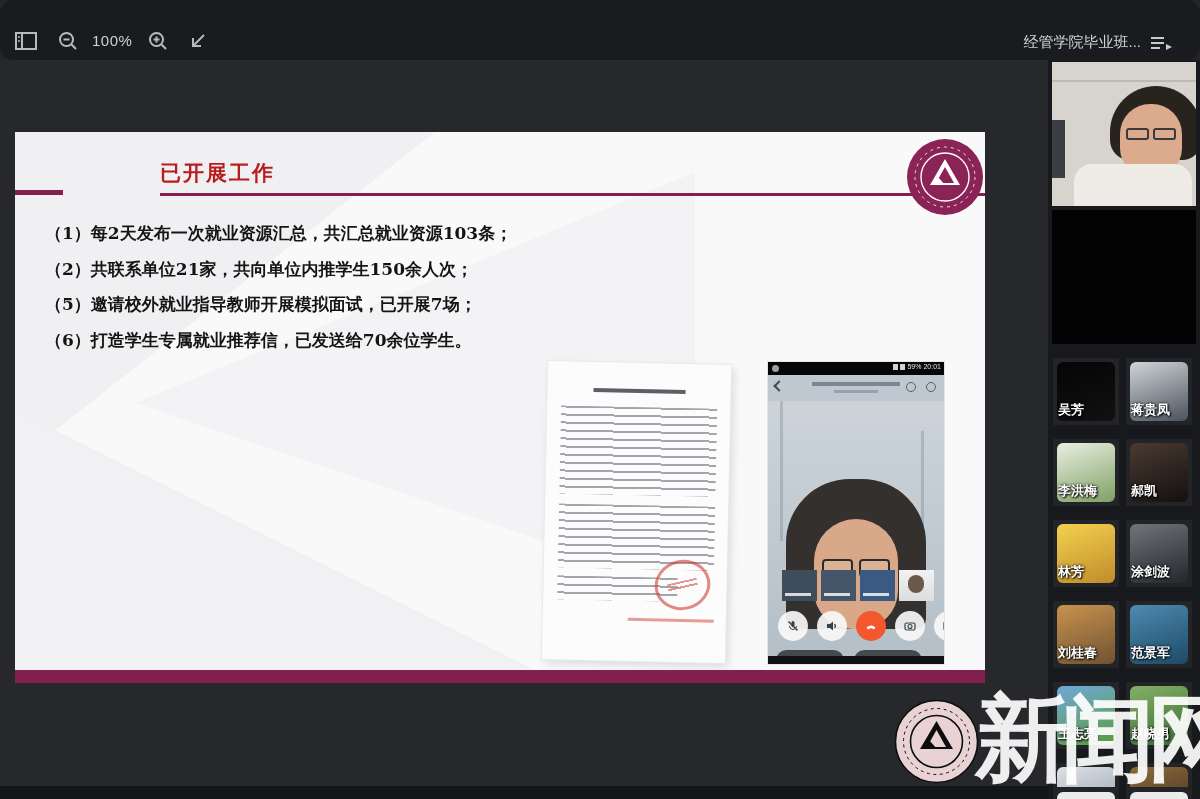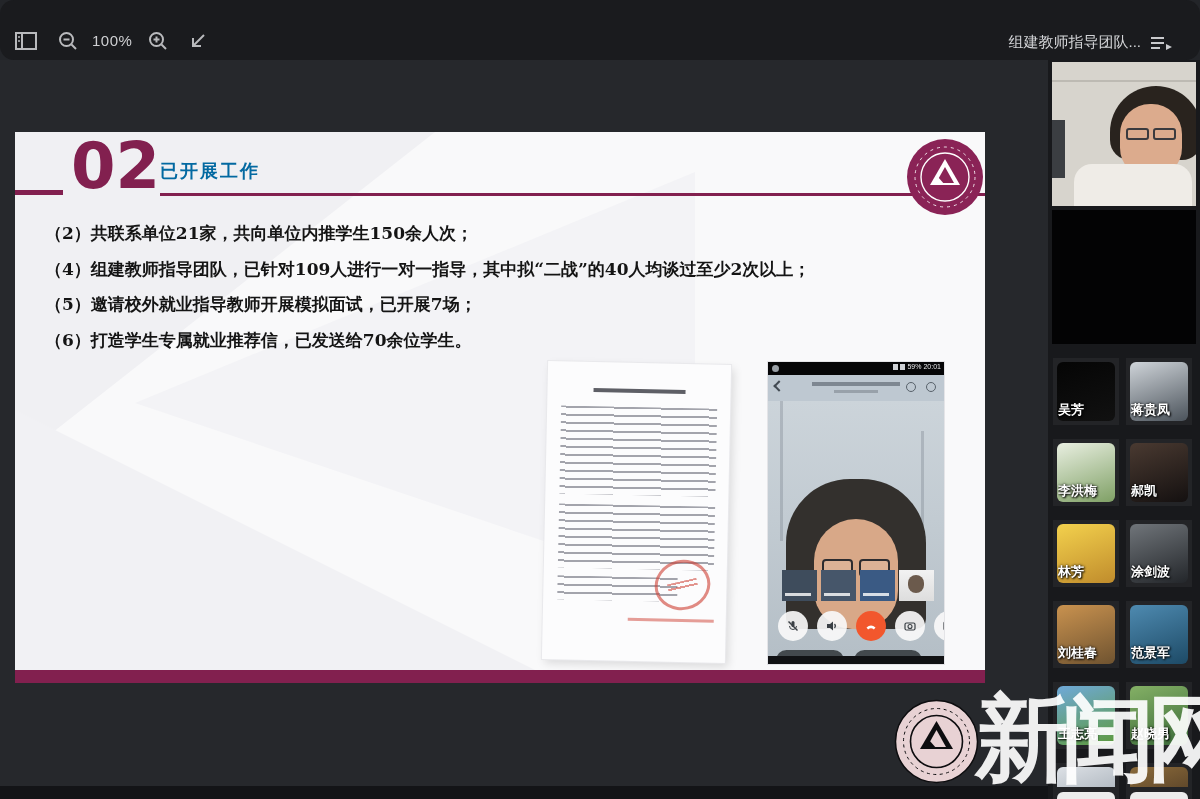--- a/index.html
+++ b/index.html
@@ -22,21 +22,21 @@
   .slide{position:absolute;left:15px;top:132px;width:970px;height:538px;background:#f9f9fa;overflow:hidden;}
   .slide-footer{position:absolute;left:15px;top:670px;width:970px;height:13px;background:var(--accent,#82204f);}
   .poly{position:absolute;pointer-events:none;}
   .poly1{left:0;top:0;width:420px;height:330px;background:#f0f0f3;clip-path:polygon(0 0,100% 0,0 100%);}
   .poly2{left:120px;top:40px;width:560px;height:420px;background:#f3f3f6;clip-path:polygon(100% 0,0 55%,100% 100%);}
   .poly3{left:0;bottom:0;width:520px;height:260px;background:#f1f1f4;clip-path:polygon(0 100%,100% 100%,0 0);}
 
   .dash-left{position:absolute;left:0;top:58px;width:48px;height:5px;background:var(--accent,#82204f);}
   .secnum{position:absolute;left:56px;top:2px;font-size:64px;font-weight:800;line-height:1;
           color:var(--accent,#82204f);font-family:"DejaVu Sans",sans-serif;}
-  .sectitle{position:absolute;left:145px;top:27px;font-size:18px;font-weight:700;color:#0369a1;letter-spacing:2px;}
+  .sectitle{position:absolute;left:145px;top:27px;font-size:21px;font-weight:700;color:#b91c1c;letter-spacing:2px;}
   .titleline{position:absolute;left:145px;top:61px;width:825px;height:3px;background:var(--accent,#82204f);}
   .slidelogo{position:absolute;left:890px;top:5px;width:80px;height:80px;}
 
   .bullets{position:absolute;left:30px;top:84px;width:880px;margin:0;padding:0;list-style:none;
            font-family:"DejaVu Serif","Liberation Serif",serif;}
   .bullets li{font-size:17px;line-height:35.5px;color:#141414;font-weight:600;white-space:nowrap;}
 
   
   .docwrap{position:absolute;left:530px;top:231px;width:183px;height:298px;background:#fcfcfd;
            transform:rotate(1.2deg);box-shadow:0 0 0 1px #e9e9ec,3px 4px 10px rgba(0,0,0,.13);}
@@ -146,59 +146,58 @@
         <line x1="13.5" y1="13.5" x2="18" y2="18" stroke="#b9babd" stroke-width="2"></line>
       </svg>
     </div>
     <div class="tbtn" style="left:185px;">
       <svg width="18" height="18" viewBox="0 0 18 18">
         <line x1="15" y1="3" x2="5" y2="13" stroke="#b9babd" stroke-width="2"></line>
         <polyline points="4,6 4,14 12,14" fill="none" stroke="#b9babd" stroke-width="2"></polyline>
       </svg>
     </div>
     <div class="mtitle">
-      <span>组建教师指导团队...</span>
+      <span>经管学院毕业班...</span>
       <svg width="22" height="14" viewBox="0 0 22 14">
         <line x1="1" y1="2" x2="14" y2="2" stroke="#c9cacd" stroke-width="2"></line>
         <line x1="1" y1="7" x2="14" y2="7" stroke="#c9cacd" stroke-width="2"></line>
         <line x1="1" y1="12" x2="10" y2="12" stroke="#c9cacd" stroke-width="2"></line>
         <polygon points="16,8 22,11 16,14" fill="#c9cacd"></polygon>
       </svg>
     </div>
   </div>
 
   <div class="mainarea">
 
     <div class="slide" style="left:15px;top:72px;">
       <div class="poly poly1"></div>
       <div class="poly poly2"></div>
       <div class="poly poly3"></div>
 
       <div class="dash-left"></div>
-      <div class="secnum">02</div>
       <div class="sectitle">已开展工作</div>
       <div class="titleline"></div>
 
       <svg class="slidelogo" viewBox="0 0 80 80">
         <circle cx="40" cy="40" r="38" fill="#8a2356"></circle>
         <circle cx="40" cy="40" r="30" fill="none" stroke="#ffffff" stroke-width="1" stroke-dasharray="3 4" opacity=".85"></circle>
         <circle cx="40" cy="40" r="24" fill="none" stroke="#ffffff" stroke-width="1.4"></circle>
         <polygon points="40,22 55,48 25,48" fill="#ffffff"></polygon>
         <polygon points="40,30 49,46 31,46" fill="#8a2356"></polygon>
         <polygon points="33,40 40,48 26,48" fill="#ffffff"></polygon>
         <circle cx="40" cy="27" r="1.6" fill="#ffffff"></circle>
       </svg>
 
       <ul class="bullets">
 
+          <li>（1）每2天发布一次就业资源汇总，共汇总就业资源103条；</li>
 
           <li>（2）共联系单位21家，共向单位内推学生150余人次；</li>
 
 
-          <li>（4）组建教师指导团队，已针对109人进行一对一指导，其中拟“二战”的40人均谈过至少2次以上；</li>
 
           <li>（5）邀请校外就业指导教师开展模拟面试，已开展7场；</li>
 
           <li>（6）打造学生专属就业推荐信，已发送给70余位学生。</li>
         </ul>
 
       <div class="docwrap">
         <div class="doctitle"></div>
         <div class="docblock db1"></div>
         <div class="docblock db2"></div>

